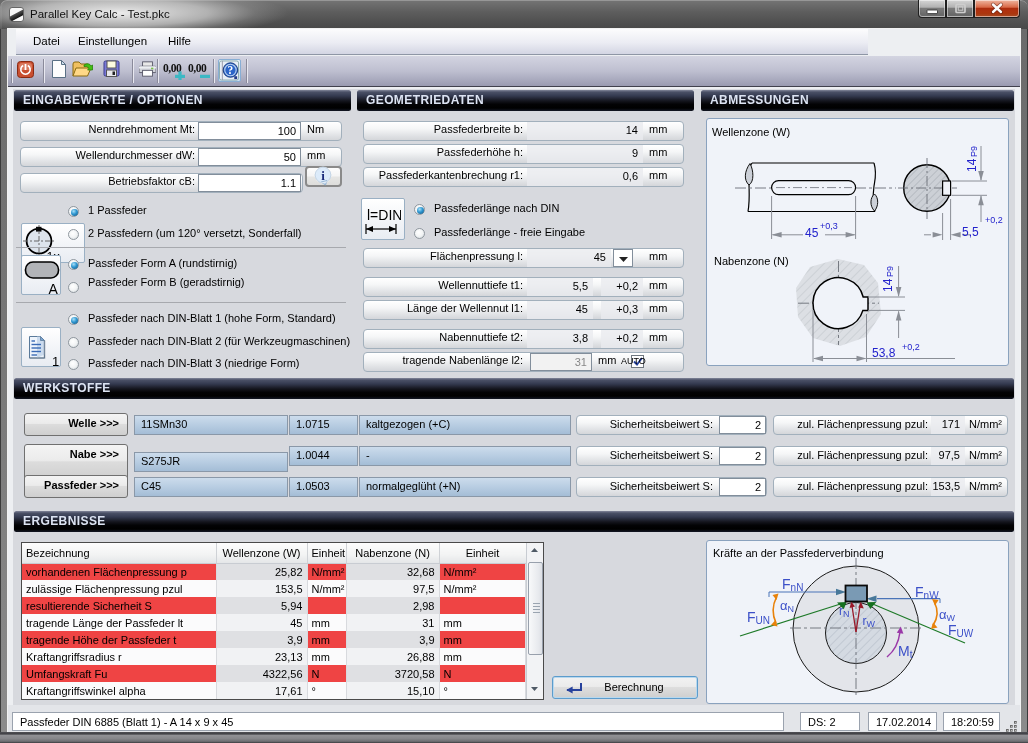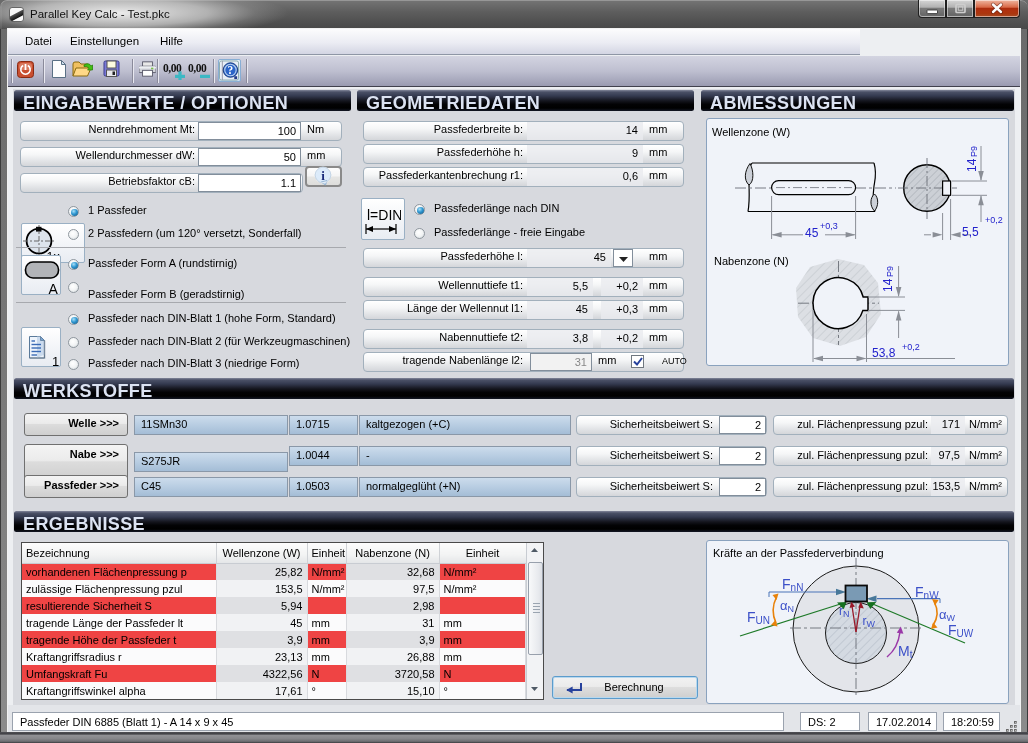--- a/index.html
+++ b/index.html
@@ -26,32 +26,32 @@
   background:linear-gradient(180deg,#d6d6d6 0%,#b2b2b2 42%,#7a7a7a 50%,#6e6e6e 82%,#828282 100%);
   box-shadow:inset 0 0 0 1px rgba(255,255,255,.5), inset 0 -2px 3px rgba(0,0,0,.18); }
 #btnmin { left:0px; width:28px; border-radius:0 0 0 4px; }
 #btnmax { left:28px; width:28px; }
 #btncls { left:56px; width:46px; border-radius:0 0 4px 0;
   background:linear-gradient(180deg,#f0b6a0 0%,#d96a48 42%,#ad2d0e 50%,#b0380f 80%,#cc5c2c 100%); }
 .glyph { position:absolute; left:0; right:0; text-align:center; color:#fff; font-weight:bold; }
 
 #client { position:absolute; left:8px; top:29px; width:1012px; height:704px; background:#edeff2;
   box-shadow:0 0 0 1px #f2f2f2; }
-#menubar { position:absolute; left:0; top:0; width:852px; height:26px;
+#menubar { position:absolute; left:8px; top:0; width:852px; height:26px;
   background:linear-gradient(180deg,#fcfcfd 0%,#ebecf3 55%,#d3d5e3 100%);
   border-bottom:1px solid #8e96a5; color:#000; }
 .mitem { position:absolute; top:6px; font-size:11.5px; }
 #toolbar { position:absolute; left:0; top:27px; width:1012px; height:31px;
   background:linear-gradient(180deg,#d3d4e1 0%,#bebfd0 50%,#9a9bb1 100%);
   border-bottom:1px solid #41414d; }
 .tsep { position:absolute; top:3px; width:1px; height:24px; background:#8a8a9a; box-shadow:1px 0 0 #e8e8f0; }
 
 .shead { position:absolute; height:21px; border-radius:2.5px;
   background:linear-gradient(180deg,#82869a 0%,#4a5066 10%,#343a50 28%,#14151d 52%,#030305 68%,#000 86%,#131724 100%);
-  color:#dce3f2; font-weight:bold; font-size:18px; letter-spacing:.4px; }
+  color:#dce3f2; font-weight:bold; font-size:12px; letter-spacing:.4px; }
 .shead span { position:absolute; left:9px; top:3px; }
 
 .grp { position:absolute; border:1px solid #a2b0bc; border-radius:4px;
   background:linear-gradient(180deg,#ffffff 0%,#f5f6f7 38%,#dfe1e4 78%,#d4d6da 100%);
   box-shadow:inset 0 1px 0 #fff; }
 .lbl { position:absolute; top:4px; text-align:right; color:#000; white-space:nowrap; }
 .ifield { position:absolute; top:1px; height:18px; background:#fff; border:1px solid #828e9b;
   text-align:right; padding:2px 4px 0 0; }
 .gfield { position:absolute; top:1px; height:18px; background:rgba(234,235,239,.8);
   text-align:right; padding:2px 5px 0 0; }
@@ -247,21 +247,21 @@
   <div class="hr" style="left:16px; top:247px; width:330px;"></div>
   <div class="icobox" style="left:21px; top:255px; width:40px; height:40px;">
     <svg width="38" height="38" viewBox="0 0 38 38">
       <rect x="3.5" y="6" width="33" height="16" rx="7.5" fill="#b2b4b8" stroke="#000" stroke-width="1.6"></rect>
       <text x="26.5" y="37.5" font-size="14" fill="#000">A</text>
     </svg>
   </div>
   <div class="radio sel" style="left:68px; top:259px;"></div>
     <div class="rlbl" style="left:88px; top:257px;">Passfeder Form A (rundstirnig)</div>
   <div class="radio" style="left:68px; top:282px;"></div>
-    <div class="rlbl" style="left:88px; top:288px;">Passfeder Form B (geradstirnig)</div>
+    <div class="rlbl" style="left:88px; top:276px;">Passfeder Form B (geradstirnig)</div>
   <div class="hr" style="left:16px; top:302px; width:330px;"></div>
   <div class="icobox" style="left:21px; top:327px; width:40px; height:40px;">
     <svg width="38" height="38" viewBox="0 0 38 38">
       <g transform="translate(7,8)">
         <path d="M0.5 0.5 h11 l4 4 v17.5 h-15 z" fill="#eef4fc" stroke="#5a7a9a"></path>
         <path d="M8 0.5 h3.5 l4 4 v14 l-7.5 3.5 z" fill="#c2d4ea" opacity="0.8"></path>
         <path d="M11.5 0.5 l4 4 h-4 z" fill="#7aa4d0" stroke="#5a7a9a" stroke-width="0.8"></path>
         <path d="M15.5 4.5 v17.5 h-15" fill="none" stroke="#6a7a8a" stroke-width="1.6" opacity="0.6"></path>
         <g stroke="#3a6ab5" stroke-width="1.4">
             <line x1="2.5" y1="5" x2="6" y2="5"></line>
@@ -305,21 +305,21 @@
         </g>
       <path d="M4 30 l7 -3 v6 z" fill="#000"></path>
         <path d="M34 30 l-7 -3 v6 z" fill="#000"></path>
     </svg>
   </div>
   <div class="radio sel" style="left:414px; top:204px;"></div>
     <div class="rlbl" style="left:434px; top:202px;">Passfederlänge nach DIN</div>
   <div class="radio" style="left:414px; top:228px;"></div>
     <div class="rlbl" style="left:434px; top:226px;">Passfederlänge - freie Eingabe</div>
   <div class="grp" style="left:363px; top:248px; width:321px; height:20px;"></div>
-  <div class="lbl" style="left:373px; top:250px; width:150px;">Passfederhöhe l:</div>
+  <div class="lbl" style="left:373px; top:250px; width:150px;">Flächenpressung l:</div>
   <div class="gfield" style="left:527px; top:249px; width:84px;">45</div>
   <div class="ifield" style="left:613px; top:249px; width:20px;">
       <svg width="9" height="5" style="position:absolute;left:5px;top:7px;">
         <path d="M0 0 h9 l-4.5 5 z" fill="#222"></path>
       </svg>
     </div>
   <div class="unit" style="left:649px; top:250px;">mm</div>
   <div class="grp" style="left:363px; top:277px; width:321px; height:20px;"></div>
   <div class="lbl" style="left:373px; top:279px; width:150px;">Wellennuttiefe t1:</div>
   <div class="gfield" style="left:527px; top:278px; width:66px;">5,5</div>
@@ -335,21 +335,21 @@
   <div class="gfield" style="left:527px; top:330px; width:66px;">3,8</div>
   <div class="gfield" style="left:601px; top:330px; width:42px;">+0,2</div>
   <div class="unit" style="left:649px; top:331px;">mm</div>
   <div class="grp" style="left:363px; top:352px; width:321px; height:20px;"></div>
   <div class="lbl" style="left:373px; top:354px; width:150px;">tragende Nabenlänge l2:</div>
   <div class="ifield" style="left:530px; top:353px; width:62px; color:#888; background:#f2f2f2;">31</div>
   <div class="unit" style="left:598px; top:354px;">mm</div>
   <div style="position:absolute; left:631px; top:355px; width:13px; height:13px; background:#fff; border:1px solid #707880;"><svg width="11" height="11">
         <path d="M2 5.5 l3 3 l5 -6.5" fill="none" stroke="#26419c" stroke-width="2"></path>
       </svg></div>
-  <div class="unit" style="left:662px; top:356px; font-size:9px;">AUTO</div>
+  <div class="unit" style="left:621px; top:356px; font-size:9px;">AUTO</div>
 </div>
 
 <div id="p3">
   <div class="bluepanel" style="left:706px; top:118px; width:303px; height:248px;"></div>
   <svg class="abs" style="left:706px; top:118px;" width="303" height="248" viewBox="0 0 303 248">
     <defs>
       <pattern id="hsteel" patternUnits="userSpaceOnUse" width="5" height="5" patternTransform="rotate(45)">
         <rect width="5" height="5" fill="#ccd0d6"></rect>
           <line x1="0" y1="0" x2="0" y2="5" stroke="#a0a6ae" stroke-width="1"></line>
       </pattern>

